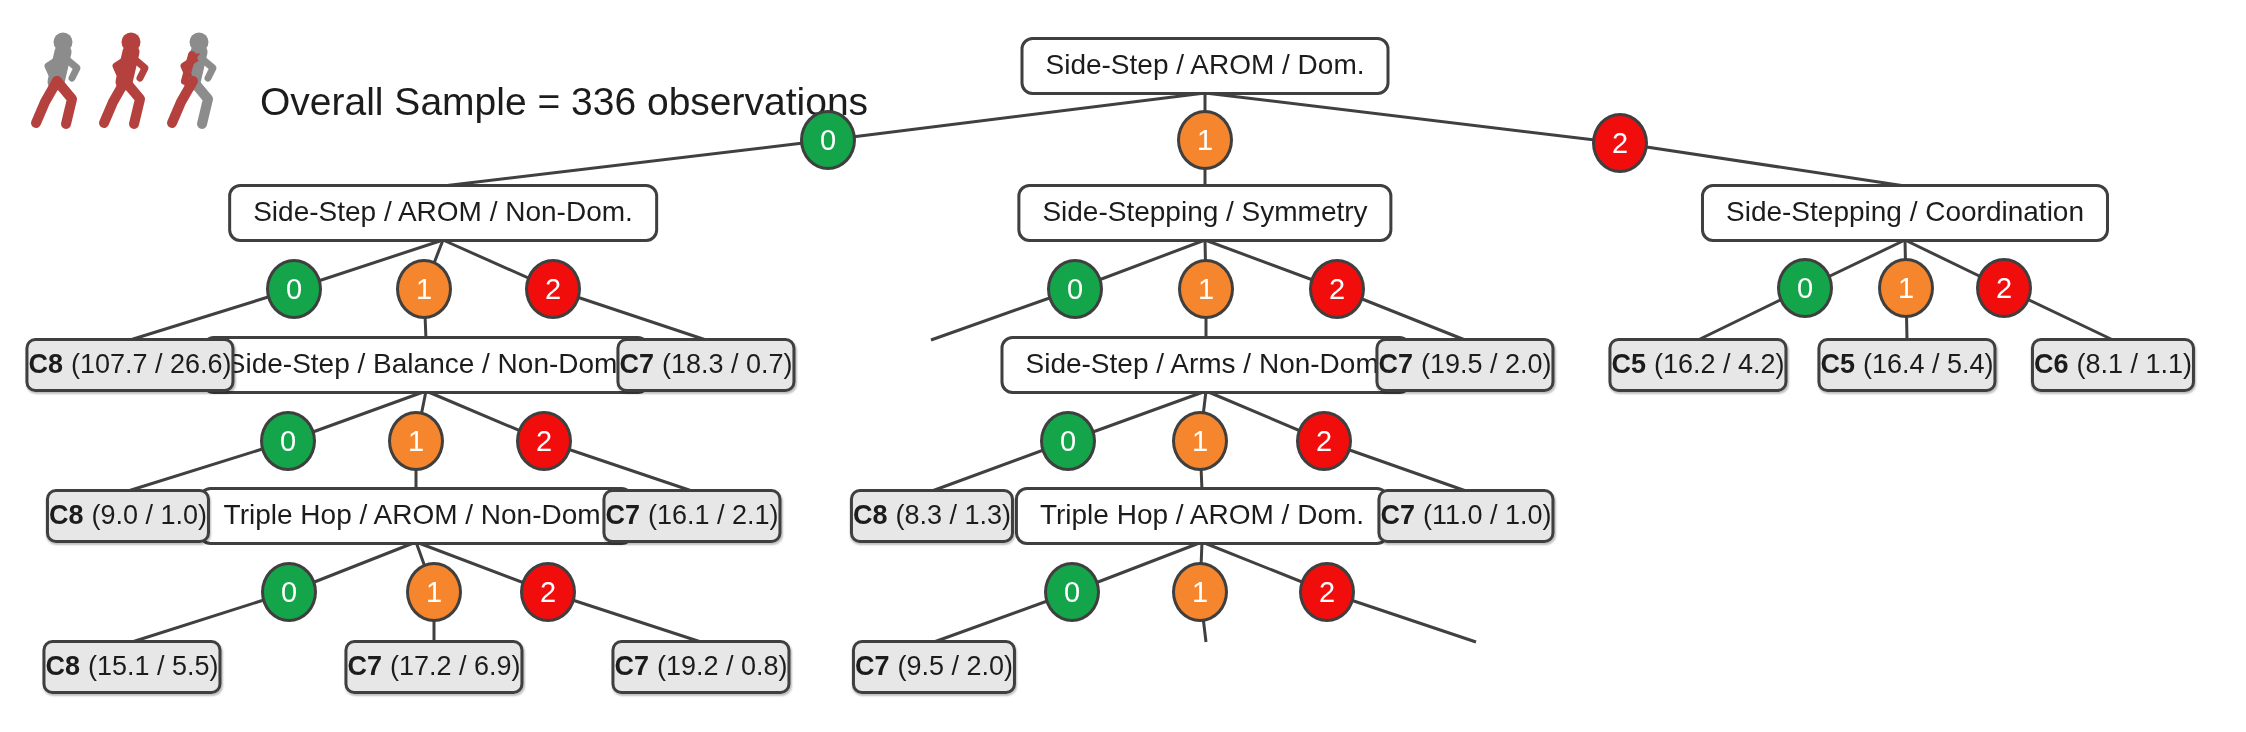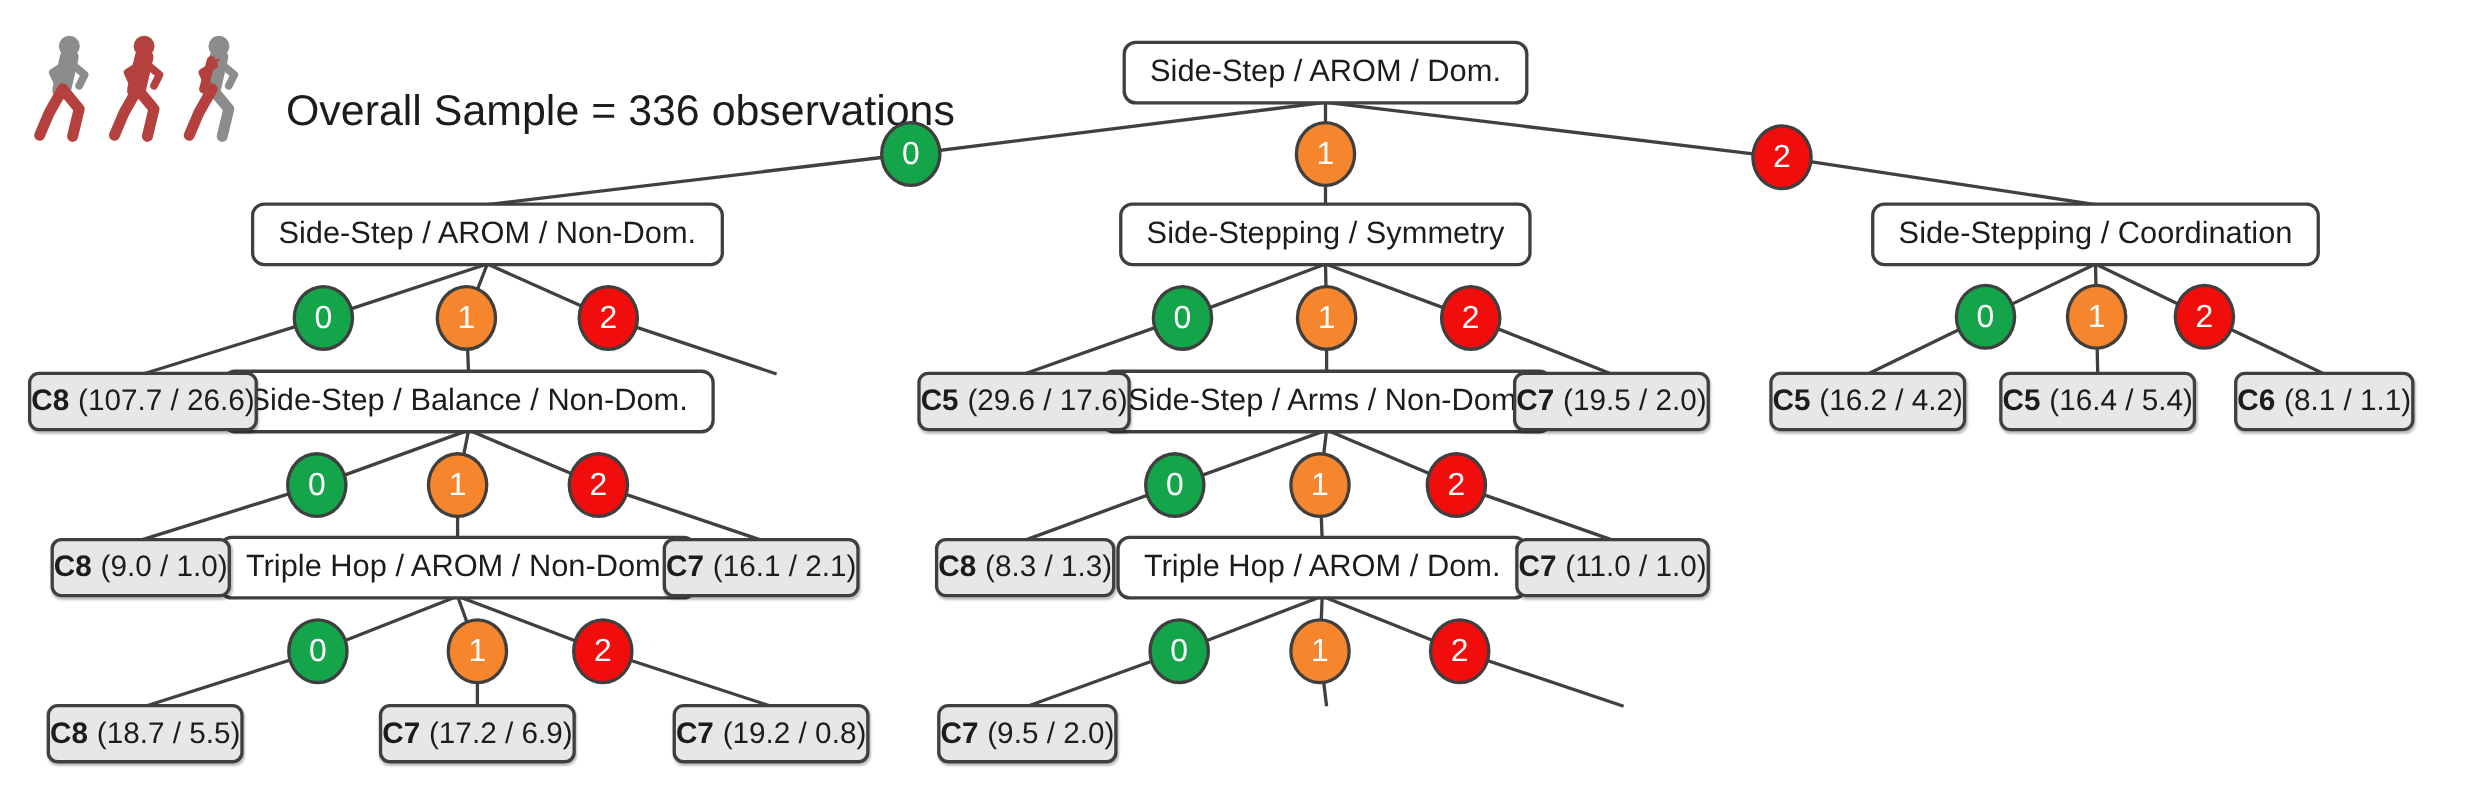--- a/index.html
+++ b/index.html
@@ -148,22 +148,22 @@
   <div class="node decision" style="left:1205px;top:213px">Side-Stepping / Symmetry</div>
   <div class="node decision" style="left:1905px;top:213px">Side-Stepping / Coordination</div>
   <div class="node decision" style="left:426px;top:365px">Side-Step / Balance / Non-Dom.</div>
   <div class="node decision" style="left:1206px;top:365px">Side-Step / Arms / Non-Dom.</div>
   <div class="node decision" style="left:416px;top:516px">Triple Hop / AROM / Non-Dom.</div>
   <div class="node decision" style="left:1202px;top:516px">Triple Hop / AROM / Dom.</div>
 
   <div class="node leaf" style="left:130px;top:365px">
     <span class="code">C8</span><span class="stats">(107.7 / 26.6)</span>
   </div>
-  <div class="node leaf" style="left:931px;top:365px">
-    <span class="code">C5</span><span class="stats">(29.6 / 17.6)</span>
+  <div class="node leaf" style="left:706px;top:365px">
+    <span class="code">C7</span><span class="stats">(18.3 / 0.7)</span>
   </div>
   <div class="node leaf" style="left:1465px;top:365px">
     <span class="code">C7</span><span class="stats">(19.5 / 2.0)</span>
   </div>
   <div class="node leaf" style="left:1698px;top:365px">
     <span class="code">C5</span><span class="stats">(16.2 / 4.2)</span>
   </div>
   <div class="node leaf" style="left:1907px;top:365px">
     <span class="code">C5</span><span class="stats">(16.4 / 5.4)</span>
   </div>
@@ -176,21 +176,21 @@
   <div class="node leaf" style="left:692px;top:516px">
     <span class="code">C7</span><span class="stats">(16.1 / 2.1)</span>
   </div>
   <div class="node leaf" style="left:932px;top:516px">
     <span class="code">C8</span><span class="stats">(8.3 / 1.3)</span>
   </div>
   <div class="node leaf" style="left:1466px;top:516px">
     <span class="code">C7</span><span class="stats">(11.0 / 1.0)</span>
   </div>
   <div class="node leaf" style="left:132px;top:667px">
-    <span class="code">C8</span><span class="stats">(18.7 / 5.5)</span>
+    <span class="code">C8</span><span class="stats">(15.1 / 5.5)</span>
   </div>
   <div class="node leaf" style="left:434px;top:667px">
     <span class="code">C7</span><span class="stats">(17.2 / 6.9)</span>
   </div>
   <div class="node leaf" style="left:701px;top:667px">
     <span class="code">C7</span><span class="stats">(19.2 / 0.8)</span>
   </div>
   <div class="node leaf" style="left:934px;top:667px">
     <span class="code">C7</span><span class="stats">(9.5 / 2.0)</span>
   </div>

